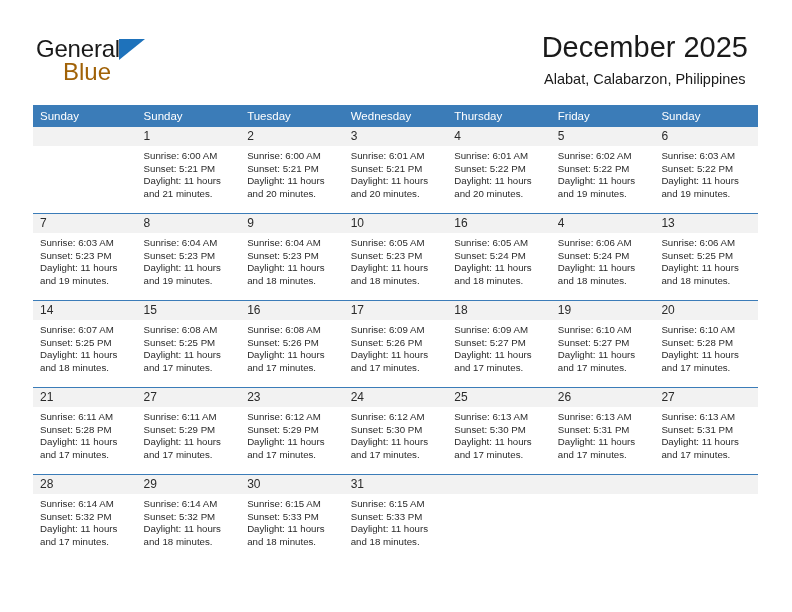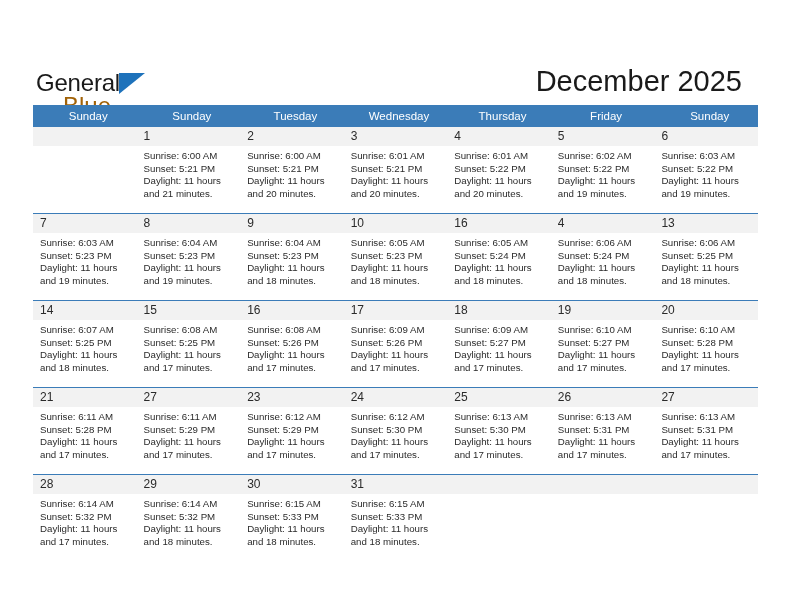--- a/index.html
+++ b/index.html
@@ -20,21 +20,20 @@
     background: #ffffff;
     overflow: hidden;
   }
 
   
   .header {
     position: absolute;
     left: 0; top: 0;
     width: 772px;
     height: 100px;
-    margin-top: 34px;
   }
   .logo {
     position: absolute;
     left: 36px;
     top: 36px;
     width: 160px;
     height: 52px;
   }
   .logo-general {
     position: absolute;
@@ -58,23 +57,23 @@
     left: 27px;
     top: 23px;
     font-size: 24px;
     color: #a16207;
     line-height: 26px;
     font-family: "Liberation Sans", sans-serif;
   }
 
   .title-block {
     position: absolute;
-    right: 30px;
+    right: 24px;
     top: 30px;
-    text-align: left;
+    text-align: center;
   }
   .cal-title {
     font-size: 29px;
     color: #1a1a1a;
     line-height: 34px;
     white-space: nowrap;
     font-family: "Liberation Sans", sans-serif;
   }
   .cal-subtitle {
     margin-top: 6px;
@@ -92,21 +91,21 @@
     top: 105px;
     width: 725px;
     border-collapse: collapse;
     table-layout: fixed;
   }
   .calendar th {
     background: #3b7cb8;
     color: #ffffff;
     font-size: 11.5px;
     font-weight: normal;
-    text-align: center;
+    text-align: left;
     padding: 5px 0 5px 7px;
     height: 21px;
     font-family: "Liberation Sans", sans-serif;
   }
   .calendar td {
     vertical-align: top;
     width: 103.57px;
     padding: 0;
     background: #ffffff;
   }

